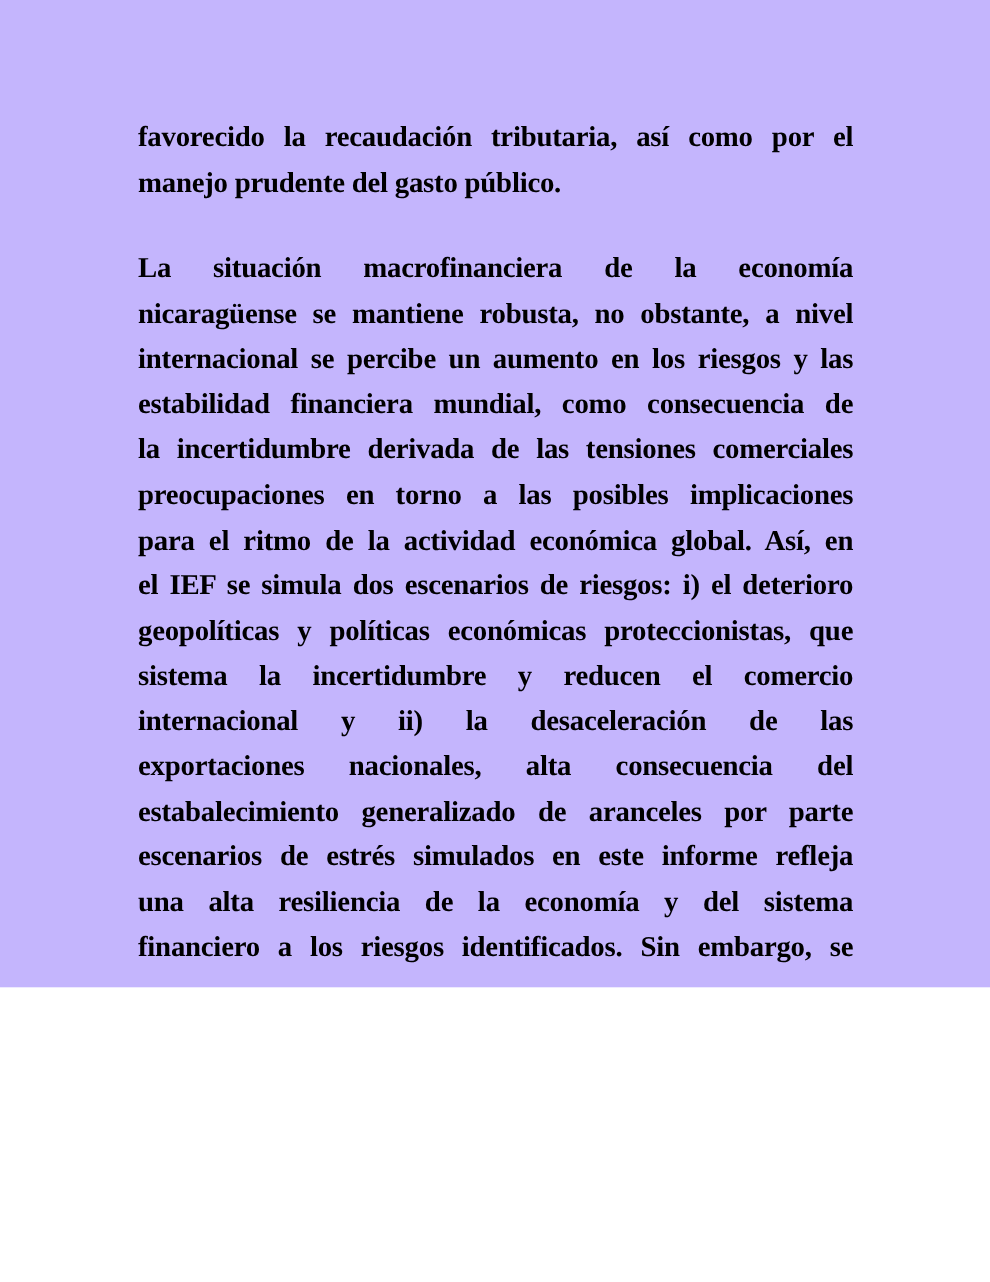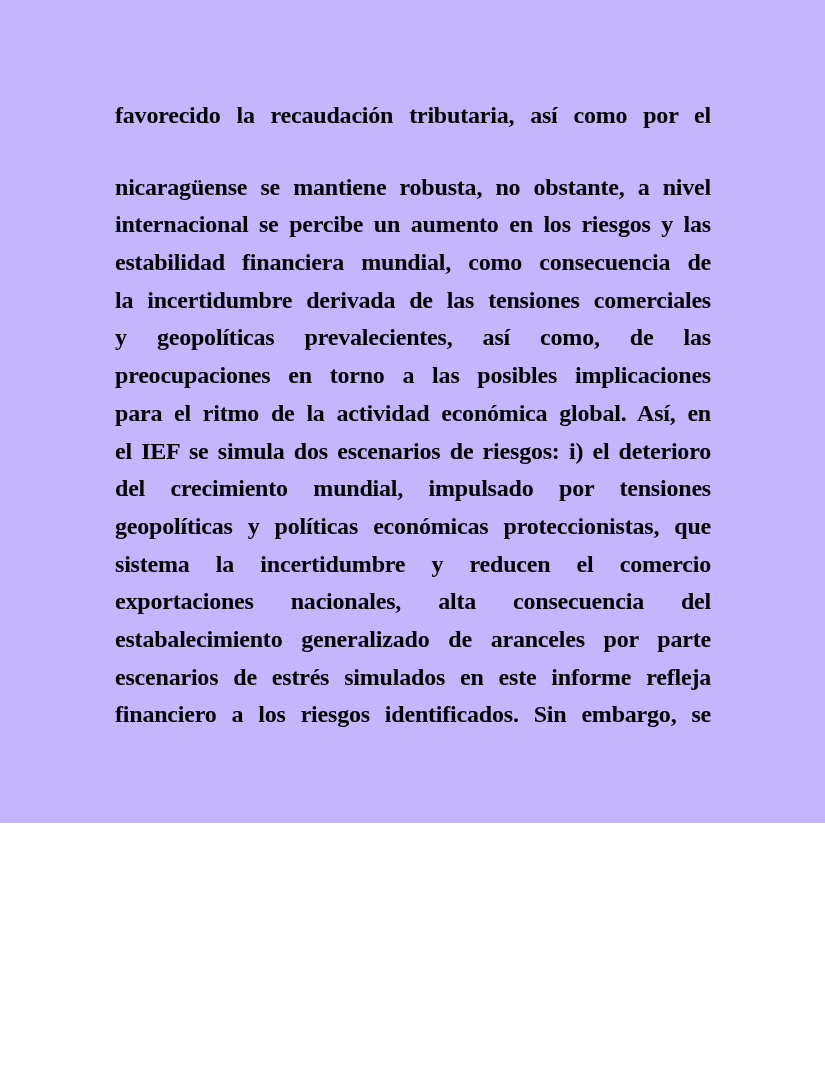--- a/index.html
+++ b/index.html
@@ -43,34 +43,36 @@
   }
 </style>
 </head>
 <body>
 
 <div class="page">
   <div class="text-block">
 
     <div class="paragraph">
       <div class="line">favorecido la recaudación tributaria, así como por el</div>
+      <div class="line flush">manejo prudente del gasto público.</div>
     </div>
 
     <div class="paragraph">
+      <div class="line">La situación macrofinanciera de la economía</div>
       <div class="line">nicaragüense se mantiene robusta, no obstante, a nivel</div>
       <div class="line">internacional se percibe un aumento en los riesgos y las</div>
       <div class="line">estabilidad financiera mundial, como consecuencia de</div>
       <div class="line">la incertidumbre derivada de las tensiones comerciales</div>
-      <div class="line">y geopolíticas prevalecientes, así como, de las</div>
       <div class="line">preocupaciones en torno a las posibles implicaciones</div>
       <div class="line">para el ritmo de la actividad económica global. Así, en</div>
       <div class="line">el IEF se simula dos escenarios de riesgos: i) el deterioro</div>
-      <div class="line">del crecimiento mundial, impulsado por tensiones</div>
       <div class="line">geopolíticas y políticas económicas proteccionistas, que</div>
       <div class="line">sistema la incertidumbre y reducen el comercio</div>
+      <div class="line">internacional y ii) la desaceleración de las</div>
       <div class="line">exportaciones nacionales, alta consecuencia del</div>
       <div class="line">estabalecimiento generalizado de aranceles por parte</div>
       <div class="line">escenarios de estrés simulados en este informe refleja</div>
+      <div class="line">una alta resiliencia de la economía y del sistema</div>
       <div class="line">financiero a los riesgos identificados. Sin embargo, se</div>
     </div>
 
   </div>
 </div>
 
 </body></html>

